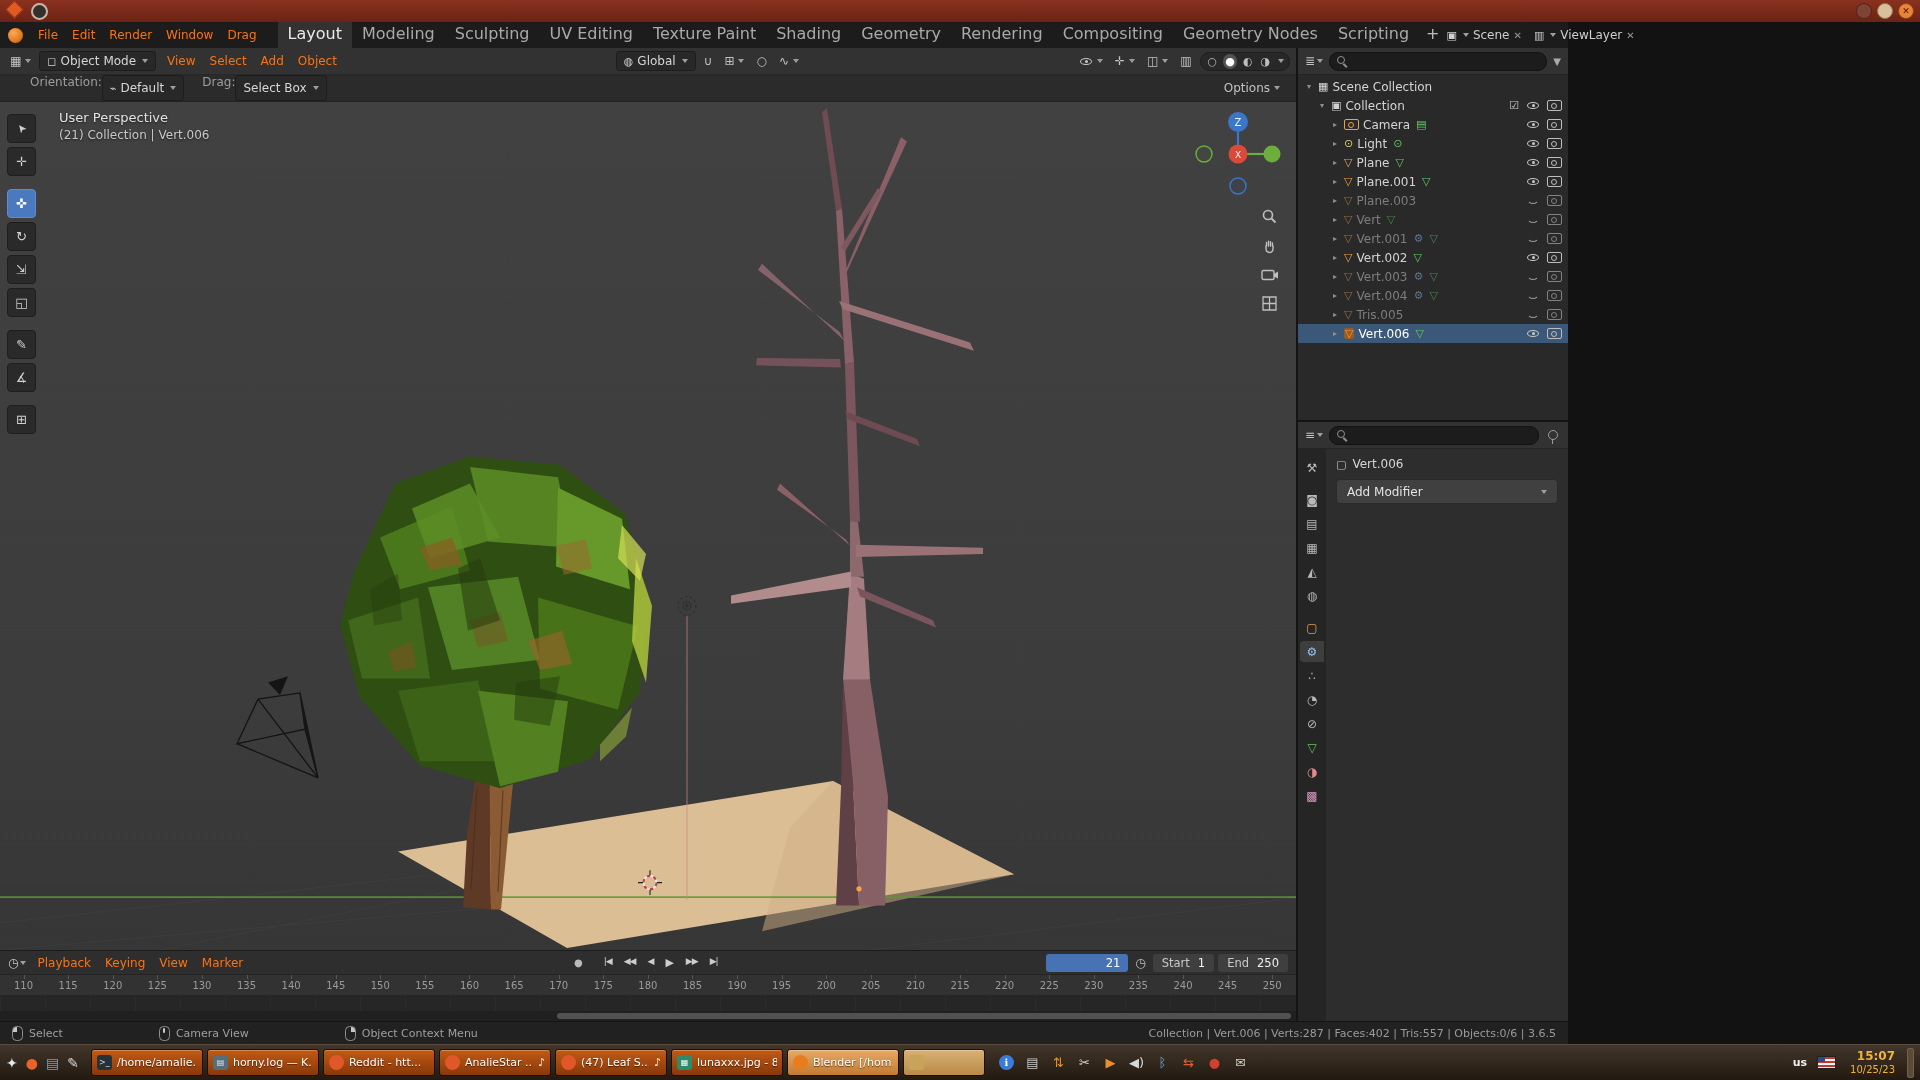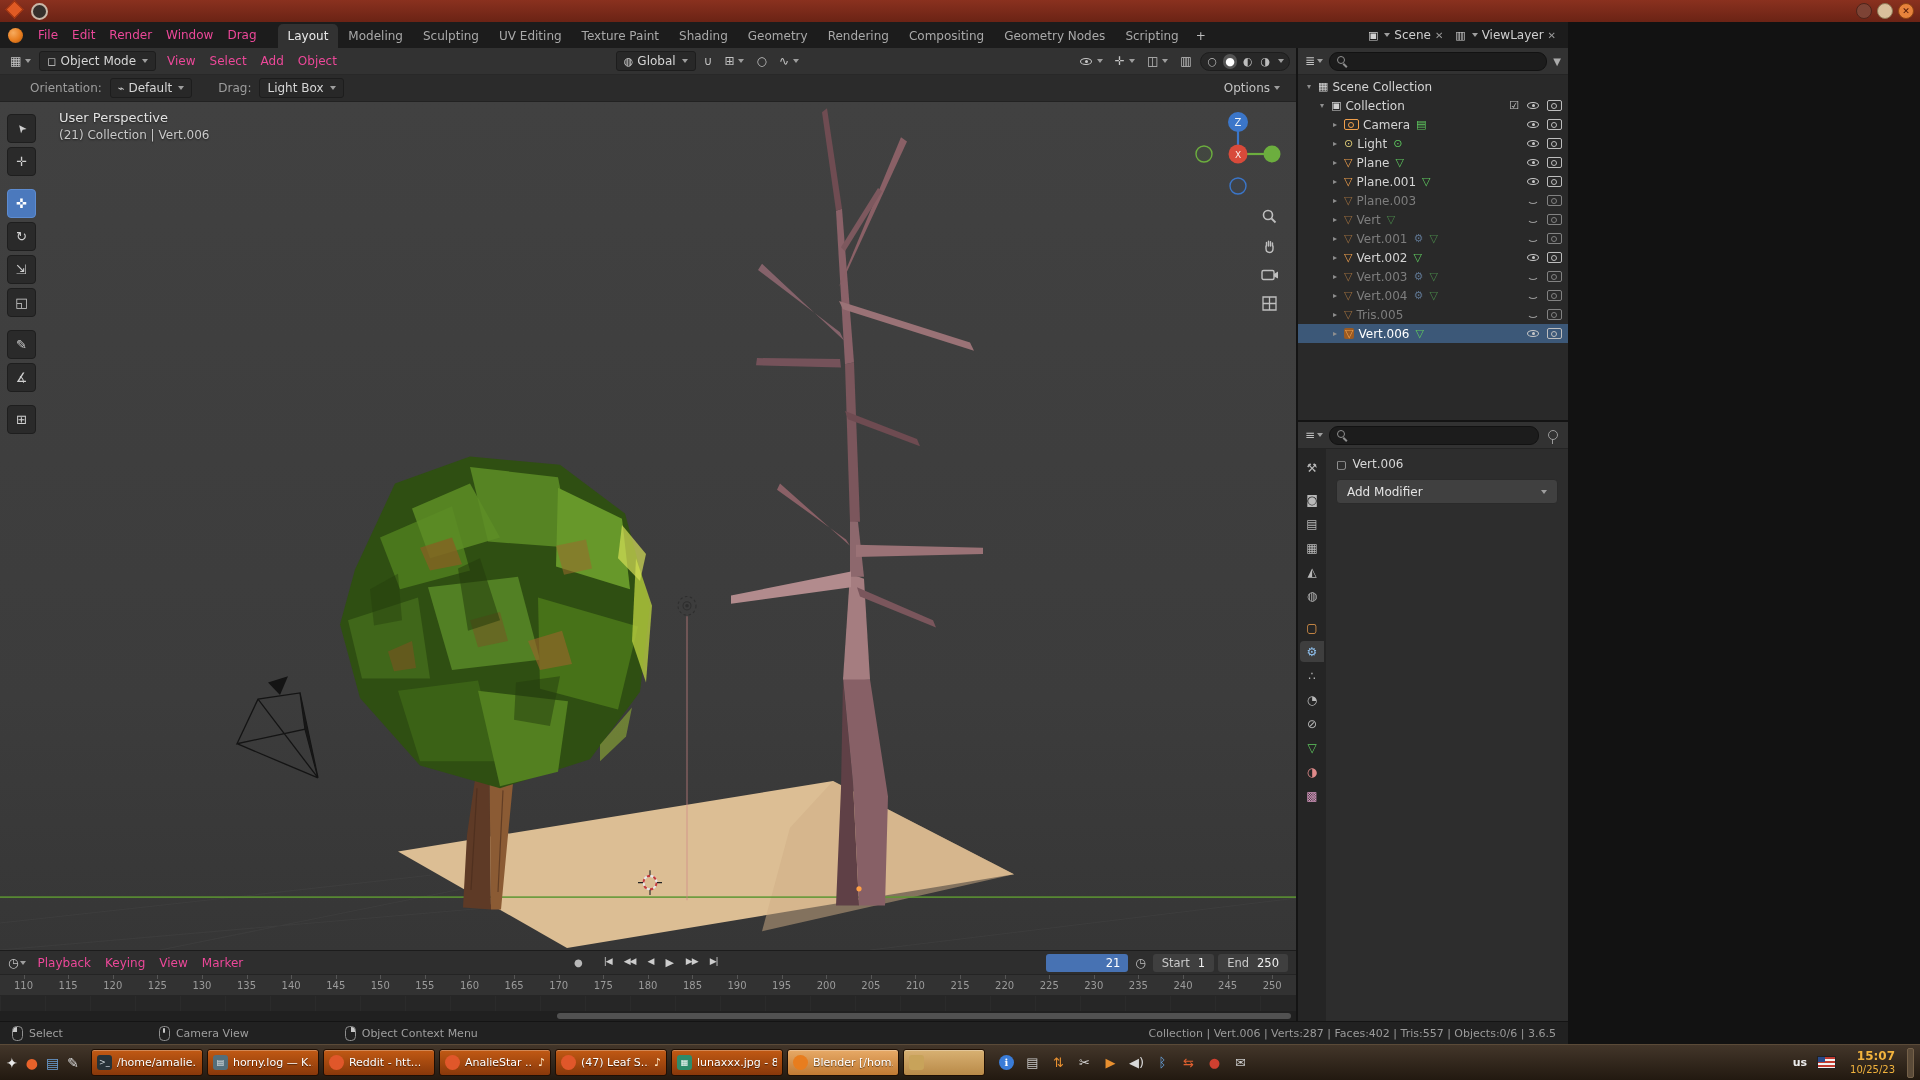--- a/index.html
+++ b/index.html
@@ -23,23 +23,23 @@
   .wb.close{background:#e8833c;border:1px solid #8f4412}
 
   
   .bwindow{position:absolute;left:0;top:22px;width:1568px;height:1022px;display:flex;flex-direction:column;
     background:#2e2e2e;z-index:10}
   .desktop-strip{position:absolute;left:1568px;top:22px;width:352px;height:1022px;background:#121212;z-index:5}
 
   
   .topbar{height:26px;background:#1c1c1c;display:flex;align-items:center;padding:0 8px;flex:none}
   .blogo{width:15px;height:15px;border-radius:50%;background:radial-gradient(circle at 35% 32%,#f7ab5e,#e87d1e 55%,#a85410);flex:none;margin-right:8px}
-  .tmenu{padding:3px 7px;color:#ec4899;border-radius:3px;white-space:nowrap}
+  .tmenu{padding:3px 7px;color:#f97316;border-radius:3px;white-space:nowrap}
   .wstabs{display:flex;align-items:flex-end;height:26px;margin-left:14px}
-  .wstab{padding:5px 10px 5px;color:#a9a9a9;font-size:12px;white-space:nowrap;border-radius:5px 5px 0 0}
+  .wstab{padding:5px 10px 5px;color:#a9a9a9;font-size:16px;white-space:nowrap;border-radius:5px 5px 0 0}
   .wstab.active{background:#323232;color:#e9e9e9}
   .wstab.plus{color:#bdbdbd;padding:5px 7px}
   .topbar-right{margin-left:auto;display:flex;align-items:center;gap:12px;padding-right:4px}
   .scenesel{display:flex;align-items:center;gap:4px;color:#cfcfcf;white-space:nowrap}
   .xico{color:#9a9a9a;font-size:10px}
   .oic{display:inline-block;line-height:1;font-size:11px}
   .chev{display:inline-block;width:0;height:0;border-left:3.5px solid transparent;border-right:3.5px solid transparent;
     border-top:4.5px solid #9e9e9e;margin-left:2px;vertical-align:2px}
 
   .mainrow{flex:1;display:flex;min-height:0}
@@ -50,21 +50,21 @@
   .vph{height:26px;background:#323232;display:flex;align-items:center;padding:0 6px;gap:4px;
     border-bottom:1px solid #282828;flex:none}
   .hbtn{display:flex;align-items:center;gap:4px;background:#282828;border:1px solid #1d1d1d;border-radius:3px;
     padding:2px 7px;color:#d6d6d6;white-space:nowrap}
   .hicon{display:flex;align-items:center;gap:2px;color:#c3c3c3;padding:2px 4px;border-radius:3px;font-size:12px}
   .hspacer{flex:1}
   .shadepill{display:flex;align-items:center;background:#282828;border:1px solid #1d1d1d;border-radius:10px;padding:1px 5px;gap:4px}
   .sph{color:#bdbdbd;font-size:11px;padding:1px 2px;border-radius:8px}
   .sph.active{background:#545454;color:#fff}
 
-  .tset{height:26px;background:#2b2b2b;display:flex;align-items:center;gap:8px;padding:0 12px 0 30px;
+  .tset{height:26px;background:#2b2b2b;display:flex;gap:0;padding:0 12px 0 30px;
     border-bottom:1px solid #222;flex:none}
   .tlabel{color:#9d9d9d}
 
   
   .viewport{flex:1;position:relative;background:#3b3b3b;overflow:hidden;min-height:0}
   .viewport svg.scene{position:absolute;inset:0;width:100%;height:100%}
   .vplabels{position:absolute;left:59px;top:8px;text-shadow:0 1px 2px rgba(0,0,0,.55);pointer-events:none}
   .vpl1{color:#e2e2e2;font-size:13px}
   .vpl2{color:#c9c9c9;font-size:12px;margin-top:3px}
   .toolcol{position:absolute;left:7px;top:12px;display:flex;flex-direction:column;gap:4px;z-index:4}
@@ -291,21 +291,21 @@
 
         <div class="tset">
           <span class="tlabel">Orientation:</span>
           <span class="hbtn">
             <span class="oic">⌁</span>
             <span>Default</span>
             <span class="chev"></span>
           </span>
           <span class="tlabel" style="margin-left:18px">Drag:</span>
           <span class="hbtn">
-            <span>Light Box</span>
+            <span>Select Box</span>
             <span class="chev"></span>
           </span>
           <span class="hspacer"></span>
           <span class="hicon">
               <span>Options</span>
               <span class="chev"></span>
             </span>
         </div>
 
         <div class="viewport">

